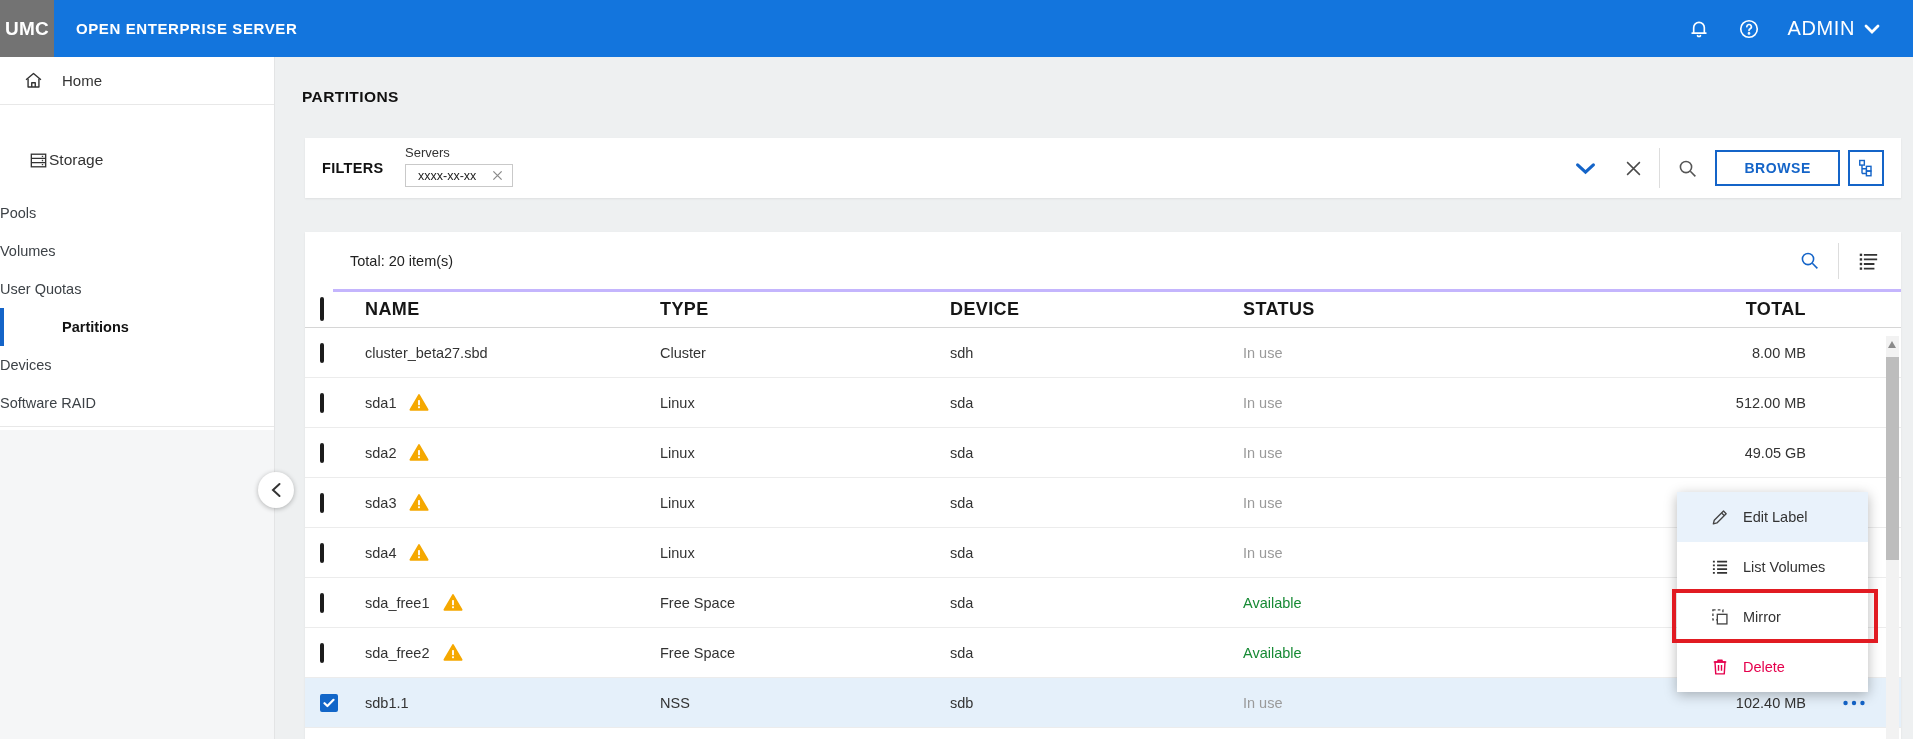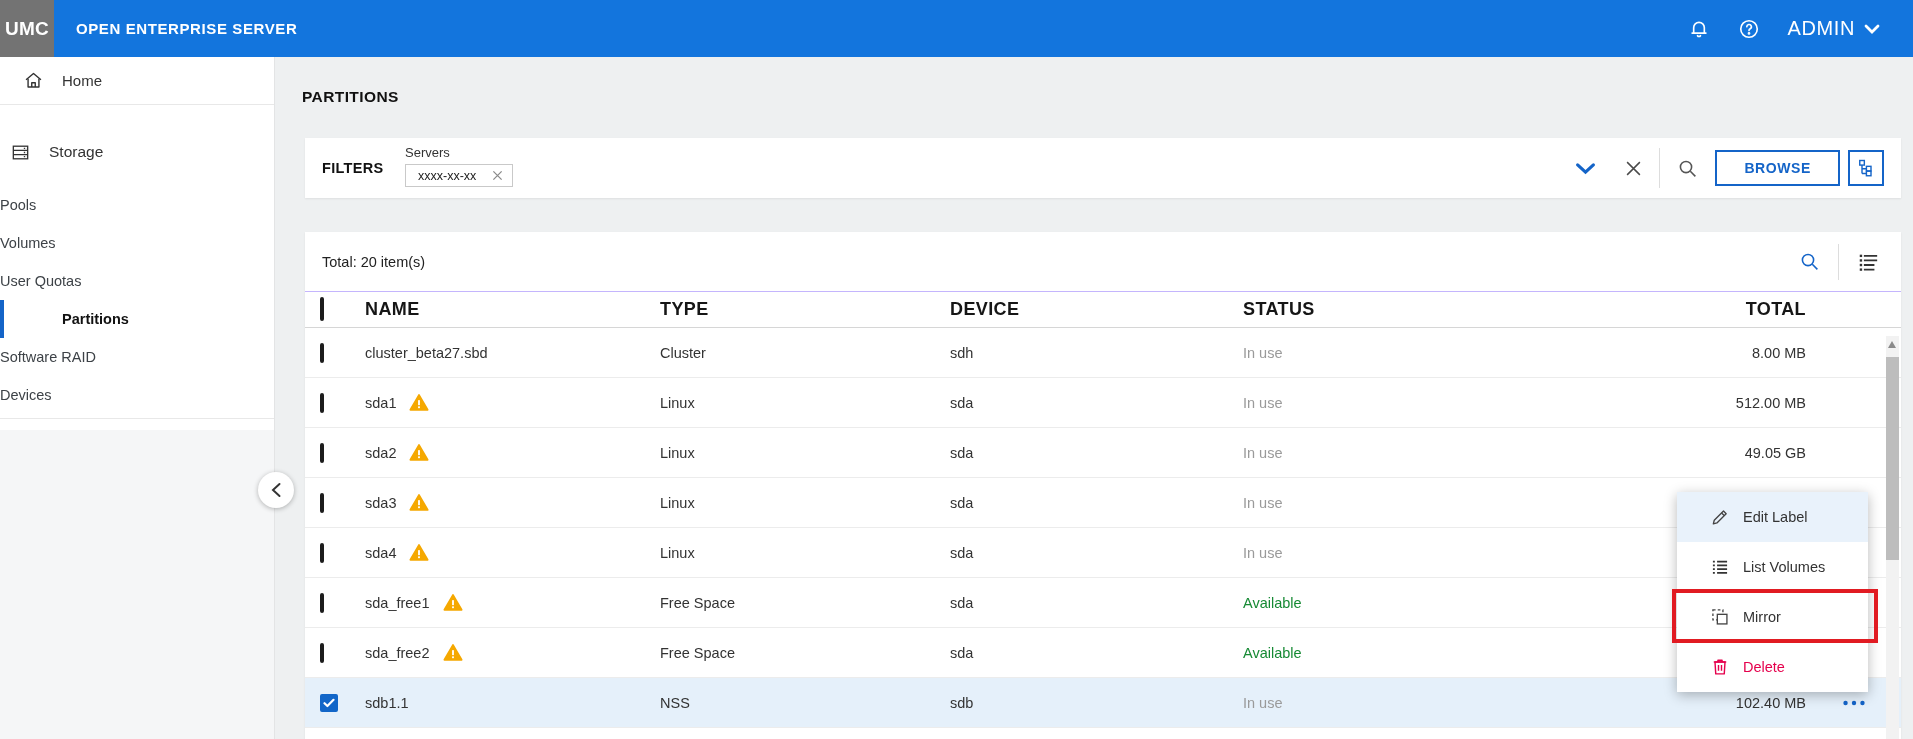--- a/index.html
+++ b/index.html
@@ -15,21 +15,21 @@
   .tb-icon svg { width:22px; height:22px; }
   .admin { display:flex; align-items:center; gap:9px; cursor:pointer; }
   .admin-name { color:#fff; font-weight:normal; font-size:20px; letter-spacing:.6px; }
   .admin svg { width:16px; height:10px; }
 
   
   .sidebar { position:absolute; left:0; top:57px; width:275px; height:682px; background:#fff; border-right:1px solid #e3e4e5; }
   .sidebar-bottom { position:absolute; left:0; top:373px; width:100%; height:309px; background:#f5f6f7; }
   .nav-home { height:48px; display:flex; align-items:center; gap:18px; padding-left:23px; border-bottom:1px solid #e8e8e8; font-size:15px; color:#333; cursor:pointer; }
   .nav-home svg, .nav-section svg { width:21px; height:21px; flex:none; }
-  .nav-section { margin-top:30px; height:34px; display:flex; align-items:center; gap:18px; padding-left:10px; font-size:15.5px; color:#333; cursor:pointer; }
+  .nav-section { margin-top:38px; height:34px; display:flex; align-items:center; padding-left:28px; font-size:15.5px; color:#333; cursor:pointer; }
   .subnav { margin-top:17px; }
   .subnav-item { height:38px; display:flex; align-items:center; font-size:14.5px; color:#3d4247; cursor:pointer; }
   .subnav-item.active { font-weight:bold; color:#121212; border-left:4px solid #1464c8; padding-left:58px; }
   .subnav-divider { border-bottom:1px solid #e8e8e8; margin-top:4px; }
   .collapse-toggle { position:absolute; left:258px; top:472px; width:36px; height:36px; border-radius:50%; background:#fff; box-shadow:0 1px 5px rgba(0,0,0,.28); display:flex; align-items:center; justify-content:center; cursor:pointer; z-index:6; }
   .collapse-toggle svg { width:12px; height:16px; }
 
   
   .page-title { position:absolute; left:302px; top:88px; font-weight:bold; font-size:15.5px; letter-spacing:.4px; color:#111; }
 
@@ -45,21 +45,21 @@
   .f-chevron svg { width:21px; height:13px; }
   .f-x { margin-left:29px; } .f-x svg { width:17px; height:17px; }
   .v-divider { width:1px; height:40px; background:#ddd; margin:0 17px; }
   .f-search { color:#555; } .f-search svg { width:21px; height:21px; }
   .browse-btn { margin-left:17px; height:36px; padding:0 27px; background:#fff; border:2px solid #1464c8; color:#1464c8; font-weight:bold; font-size:14px; letter-spacing:.6px; display:flex; align-items:center; cursor:pointer; }
   .tree-btn { margin-left:8px; width:36px; height:36px; border:2px solid #1464c8; background:#fff; display:flex; align-items:center; justify-content:center; cursor:pointer; }
   .tree-btn svg { width:20px; height:20px; }
 
   
   .table-card { position:absolute; left:305px; top:232px; width:1596px; height:507px; background:#fff; box-shadow:0 1px 2px rgba(0,0,0,.07); }
-  .table-toolbar { height:60px; display:flex; align-items:center; border-bottom:1px solid #c4b5fd; }
+  .table-toolbar { height:60px; display:flex; align-items:center; border-bottom:3px solid #c4b5fd;margin-left:28px; }
   .total-text { margin-left:17px; font-size:14.5px; color:#222; }
   .toolbar-right { margin-left:auto; display:flex; align-items:center; padding-right:22px; }
   .t-search { color:#1464c8; } .t-search svg { width:21px; height:21px; }
   .t-div { width:1px; height:36px; background:#ddd; margin:0 18px; }
   .t-list svg { width:22px; height:22px; }
 
   .trow { display:grid; grid-template-columns:60px 295px 290px 293px 292px 271px 95px; align-items:center; }
   .thead { height:36px; border-bottom:1px solid #d6d6d6; font-weight:bold; font-size:18px; letter-spacing:.4px; color:#161616; }
   .tbody .trow { height:50px; border-bottom:1px solid #ececec; font-size:14.5px; color:#333; }
   .tbody .trow.selected { background:#e5f0fa; }
@@ -139,22 +139,22 @@
           <path d="M3.8 9.6h16.4M3.8 14.4h16.4"></path>
           <path d="M15.8 7.2h2.6M15.8 12h2.6M15.8 16.8h2.6" stroke-dasharray="1.3 1"></path>
         </svg>
       <span>Storage</span>
     </div>
     <div class="subnav" id="storage-subnav">
         <div class="subnav-item">Pools</div>
         <div class="subnav-item">Volumes</div>
         <div class="subnav-item">User Quotas</div>
         <div class="subnav-item active">Partitions</div>
+        <div class="subnav-item">Devices</div>
         <div class="subnav-item">Software RAID</div>
-        <div class="subnav-item">Devices</div>
       </div>
     <div class="subnav-divider"></div>
   </nav>
 
   <div class="collapse-toggle">
     <svg viewBox="0 0 12 16" fill="none" stroke="#333" stroke-width="2" stroke-linecap="round">
         <path d="M9.5 2 3 8l6.5 6"></path>
       </svg>
   </div>
 

